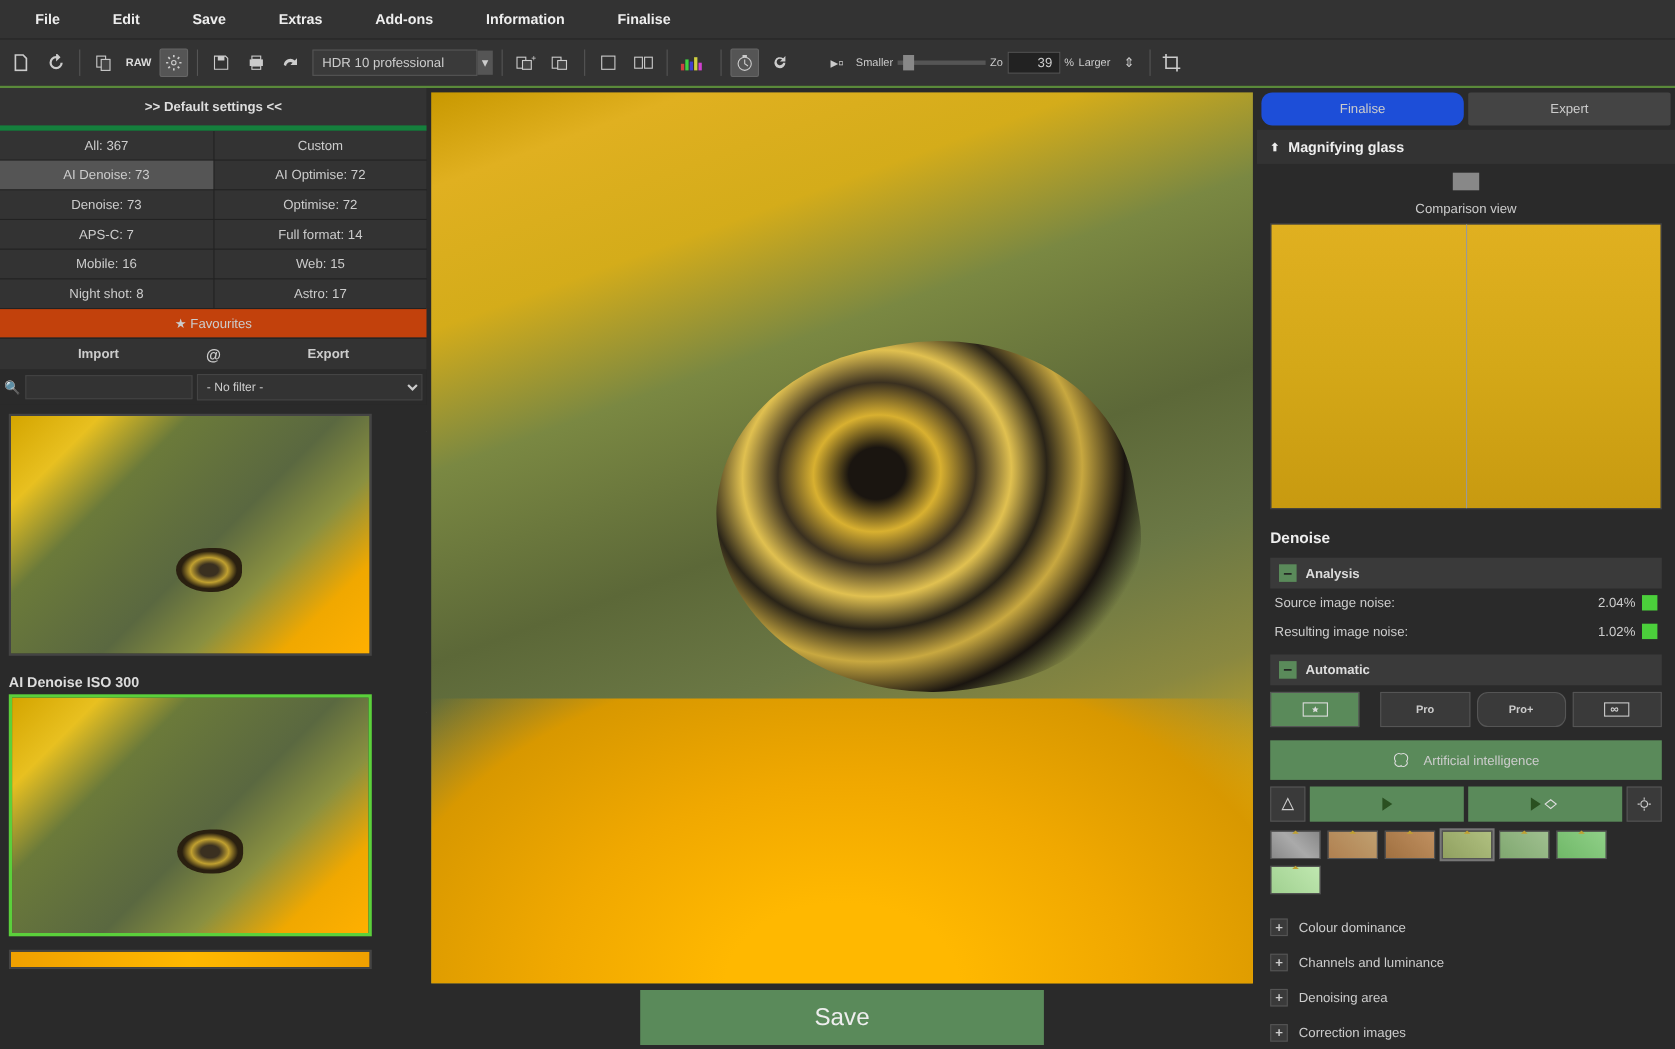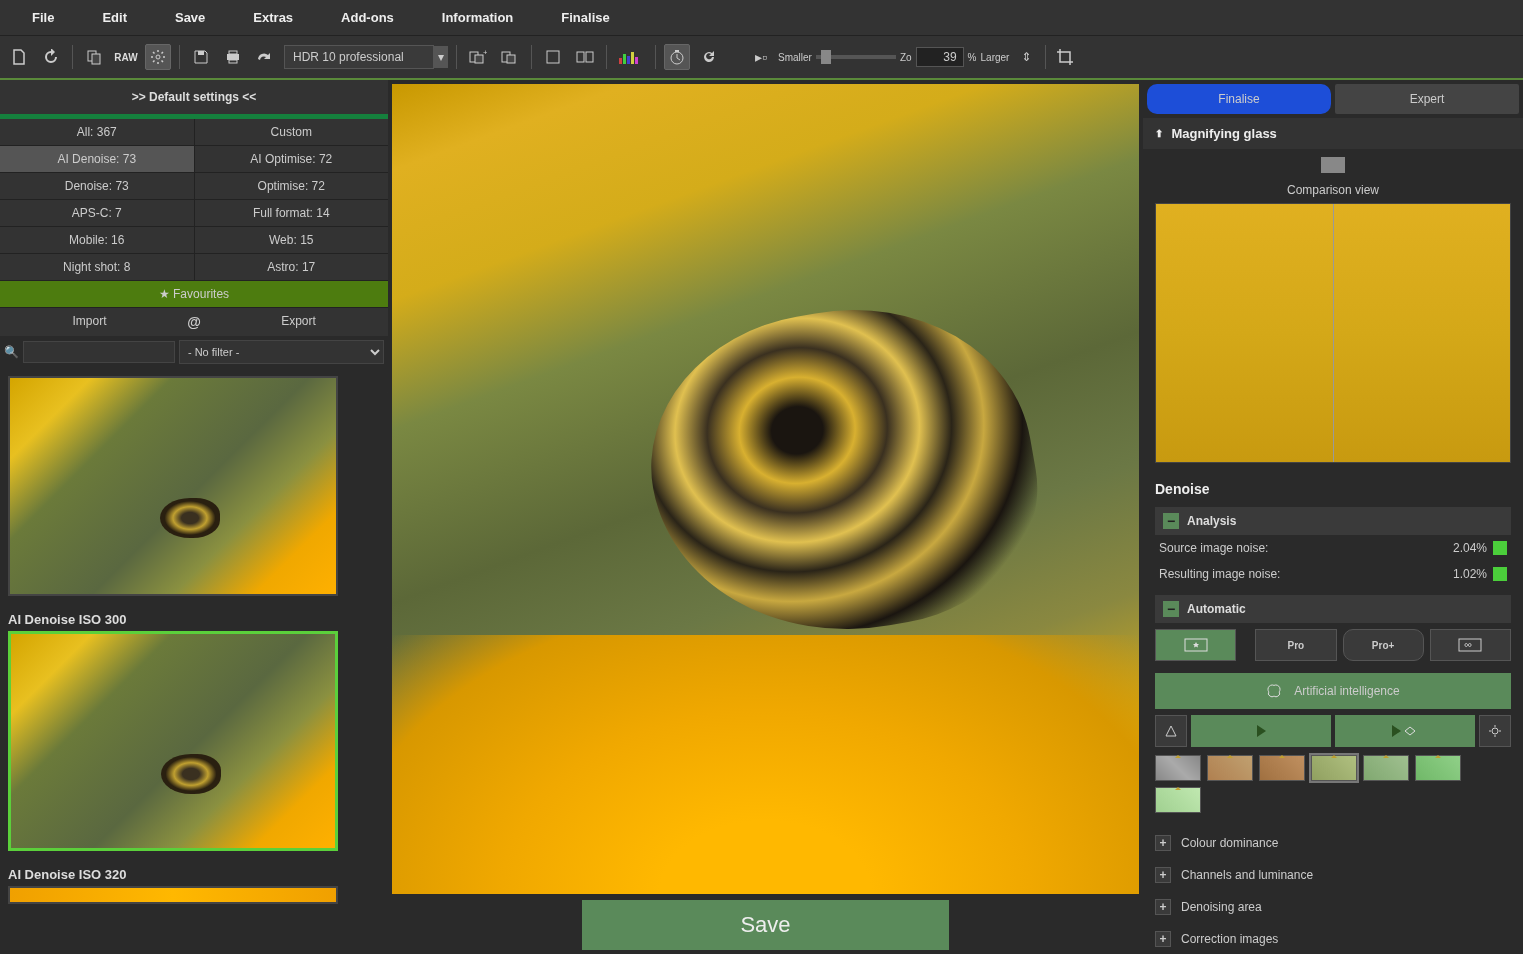--- a/index.html
+++ b/index.html
@@ -23,23 +23,23 @@
   
   .main { display: flex; flex: 1; overflow: hidden; }
   
   .left-panel { width: 388px; background: #2a2a2a; display: flex; flex-direction: column; overflow: hidden; }
   .default-settings { background: #333; padding: 10px; text-align: center; font-weight: bold; color: #ddd; border-bottom: 5px solid #15803d; }
   
   .filter-grid { display: grid; grid-template-columns: 1fr 1fr; gap: 1px; background: #222; }
   .filter-cell { background: #333; padding: 6px 8px; text-align: center; cursor: pointer; font-size: 12px; }
   .filter-cell.sel { background: #555; }
   
-  .fav-row { background: #4d7c0f; padding: 6px; text-align: center; border-top: 1px solid #222; }
+  .fav-row { background: #c2410c; padding: 6px; text-align: center; border-top: 1px solid #222; }
   .ie-row { display: flex; background: #333; border-top: 1px solid #222; }
-  .ie-btn { flex: 1; padding: 6px; text-align: center; cursor: pointer; }
+  .ie-btn { flex: 1; padding: 6px; text-align: center; cursor: pointer; font-weight: bold; }
   .at-icon { width: 30px; padding: 6px; text-align: center; font-weight: bold; font-size: 14px; }
   
   .filter-input-row { display: flex; gap: 4px; padding: 4px; background: #2a2a2a; align-items: center; }
   .filter-input { flex: 1; background: #333; border: 1px solid #444; padding: 4px; color: #ccc; font-size: 11px; }
   
   .presets { flex: 1; overflow-y: auto; padding: 8px; }
   .preset-item { margin-bottom: 12px; position: relative; }
   .preset-label { color: #ddd; font-weight: bold; font-size: 13px; padding: 4px 0; }
   .preset-thumb { width: 330px; height: 220px; background: linear-gradient(135deg, #d4a500 0%, #e8c020 15%, #6b7a3a 30%, #5a6840 55%, #8a9040 70%, #f0a800 85%, #ffb000 100%); border: 2px solid #444; position: relative; overflow: hidden; }
   .preset-thumb.selected { border: 3px solid #5bd03b; }
@@ -284,21 +284,20 @@
       <div class="preset-item">
         <div class="preset-thumb selected">
             <div class="bee-blob"></div>
           </div>
         <div class="preset-side-icons">
           <div class="side-icon">☆</div>
           <div class="side-icon">+</div>
           <div class="side-icon">↻</div>
         </div>
       </div>
-      <div class="preset-label">AI Denoise ISO 320</div>
       <div class="preset-item" style="height:18px;overflow:hidden;">
         <div class="preset-thumb" style="background:linear-gradient(90deg,#f0a000,#ffb800,#f0a000);height:18px;"></div>
 
       </div>
     </div>
   </div>
 
   <div class="center-panel">
     <div class="main-image">
       <div class="flower-bed"></div>

